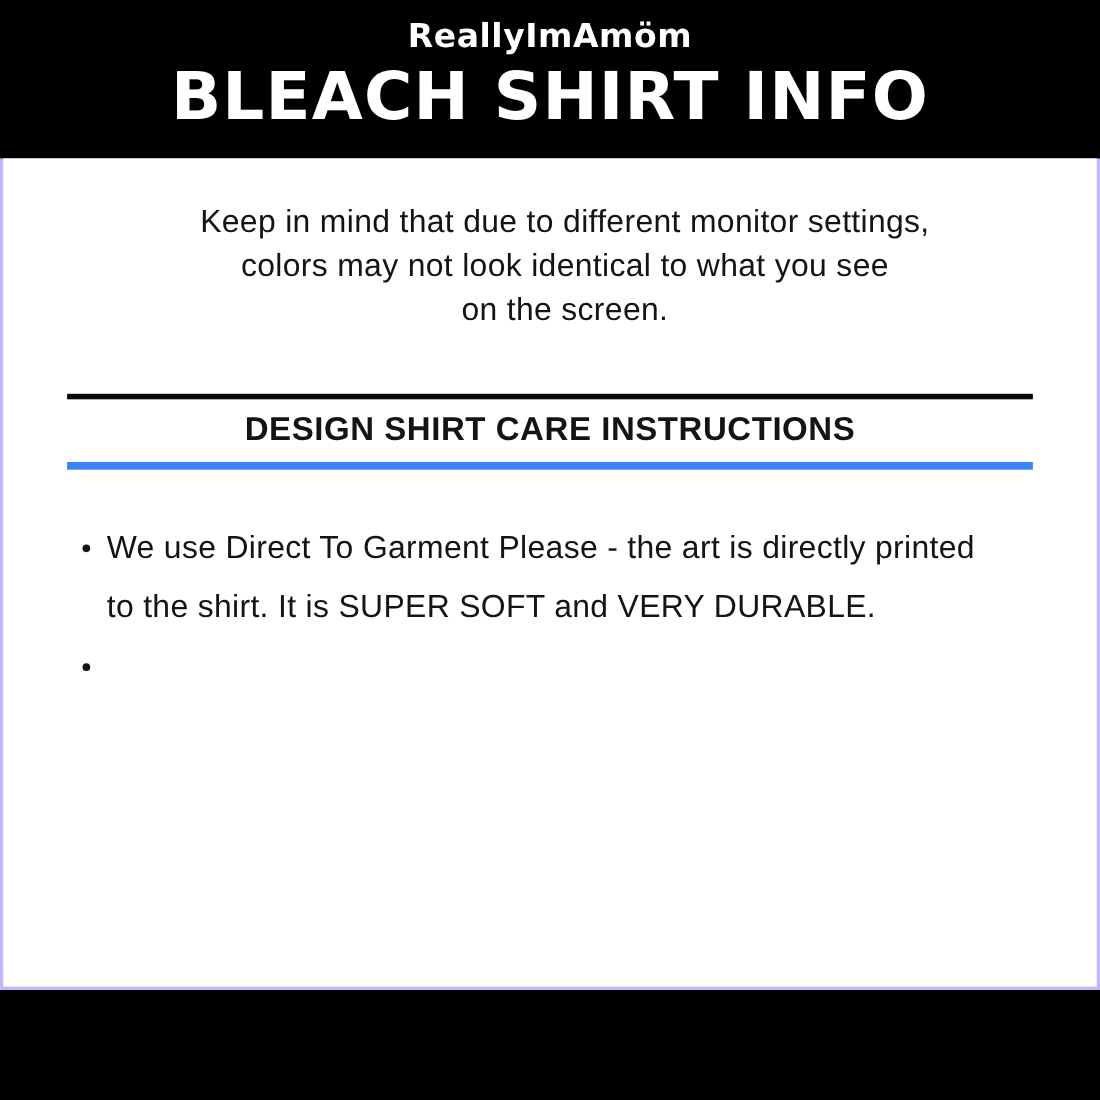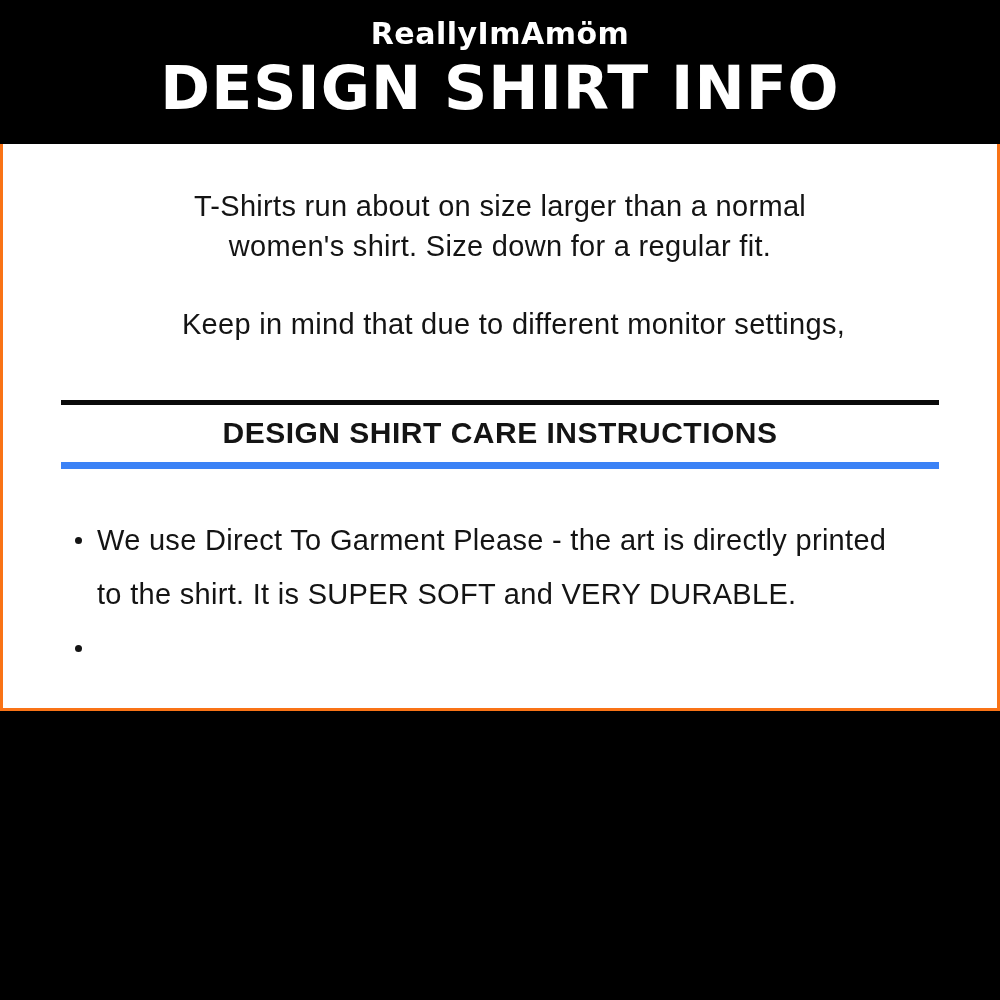--- a/index.html
+++ b/index.html
@@ -3,22 +3,22 @@
 <meta charset="utf-8">
 <style>
   html, body { margin: 0; padding: 0; }
   body {
     width: 1000px; height: 1000px;
     background: #000;
     font-family: "Liberation Sans", sans-serif;
   }
   .canvas {
     position: relative;
-    width: 1000px; height: 711px;
-    background: #f97316;
+    width: 1000px; height: 900px;
+    background: #c4b5fd;
     overflow: hidden;
   }
 
   
   .header {
     height: 144px;
     color: #ffffff;
     text-align: center;
     background: #000000;
   }
@@ -88,32 +88,30 @@
     background: #141414;
   }
 </style>
 </head>
 <body>
 
 <div class="canvas">
 
   <div class="header">
     <div class="logo">ReallyImAmöm</div>
-    <div class="title">DESIGN SHIRT INFO</div>
+    <div class="title">BLEACH SHIRT INFO</div>
   </div>
 
   <div class="panel">
 
-    <div class="intro para-1">
-      <div>T-Shirts run about on size larger than a normal</div>
-      <div>women's shirt. Size down for a regular fit.</div>
-    </div>
 
     <div class="intro para-2">
       <div>Keep in mind that due to different monitor settings,</div>
+      <div>colors may not look identical to what you see</div>
+      <div>on the screen.</div>
     </div>
 
     <div class="care-header">DESIGN SHIRT CARE INSTRUCTIONS</div>
 
     <ul class="care-list">
       <li class="care-item">
         <span class="bullet-dot"></span>
         <span>We use Direct To Garment Please - the art is directly printed to the shirt. It is SUPER SOFT and VERY DURABLE.</span>
       </li>
       <li class="care-item">

